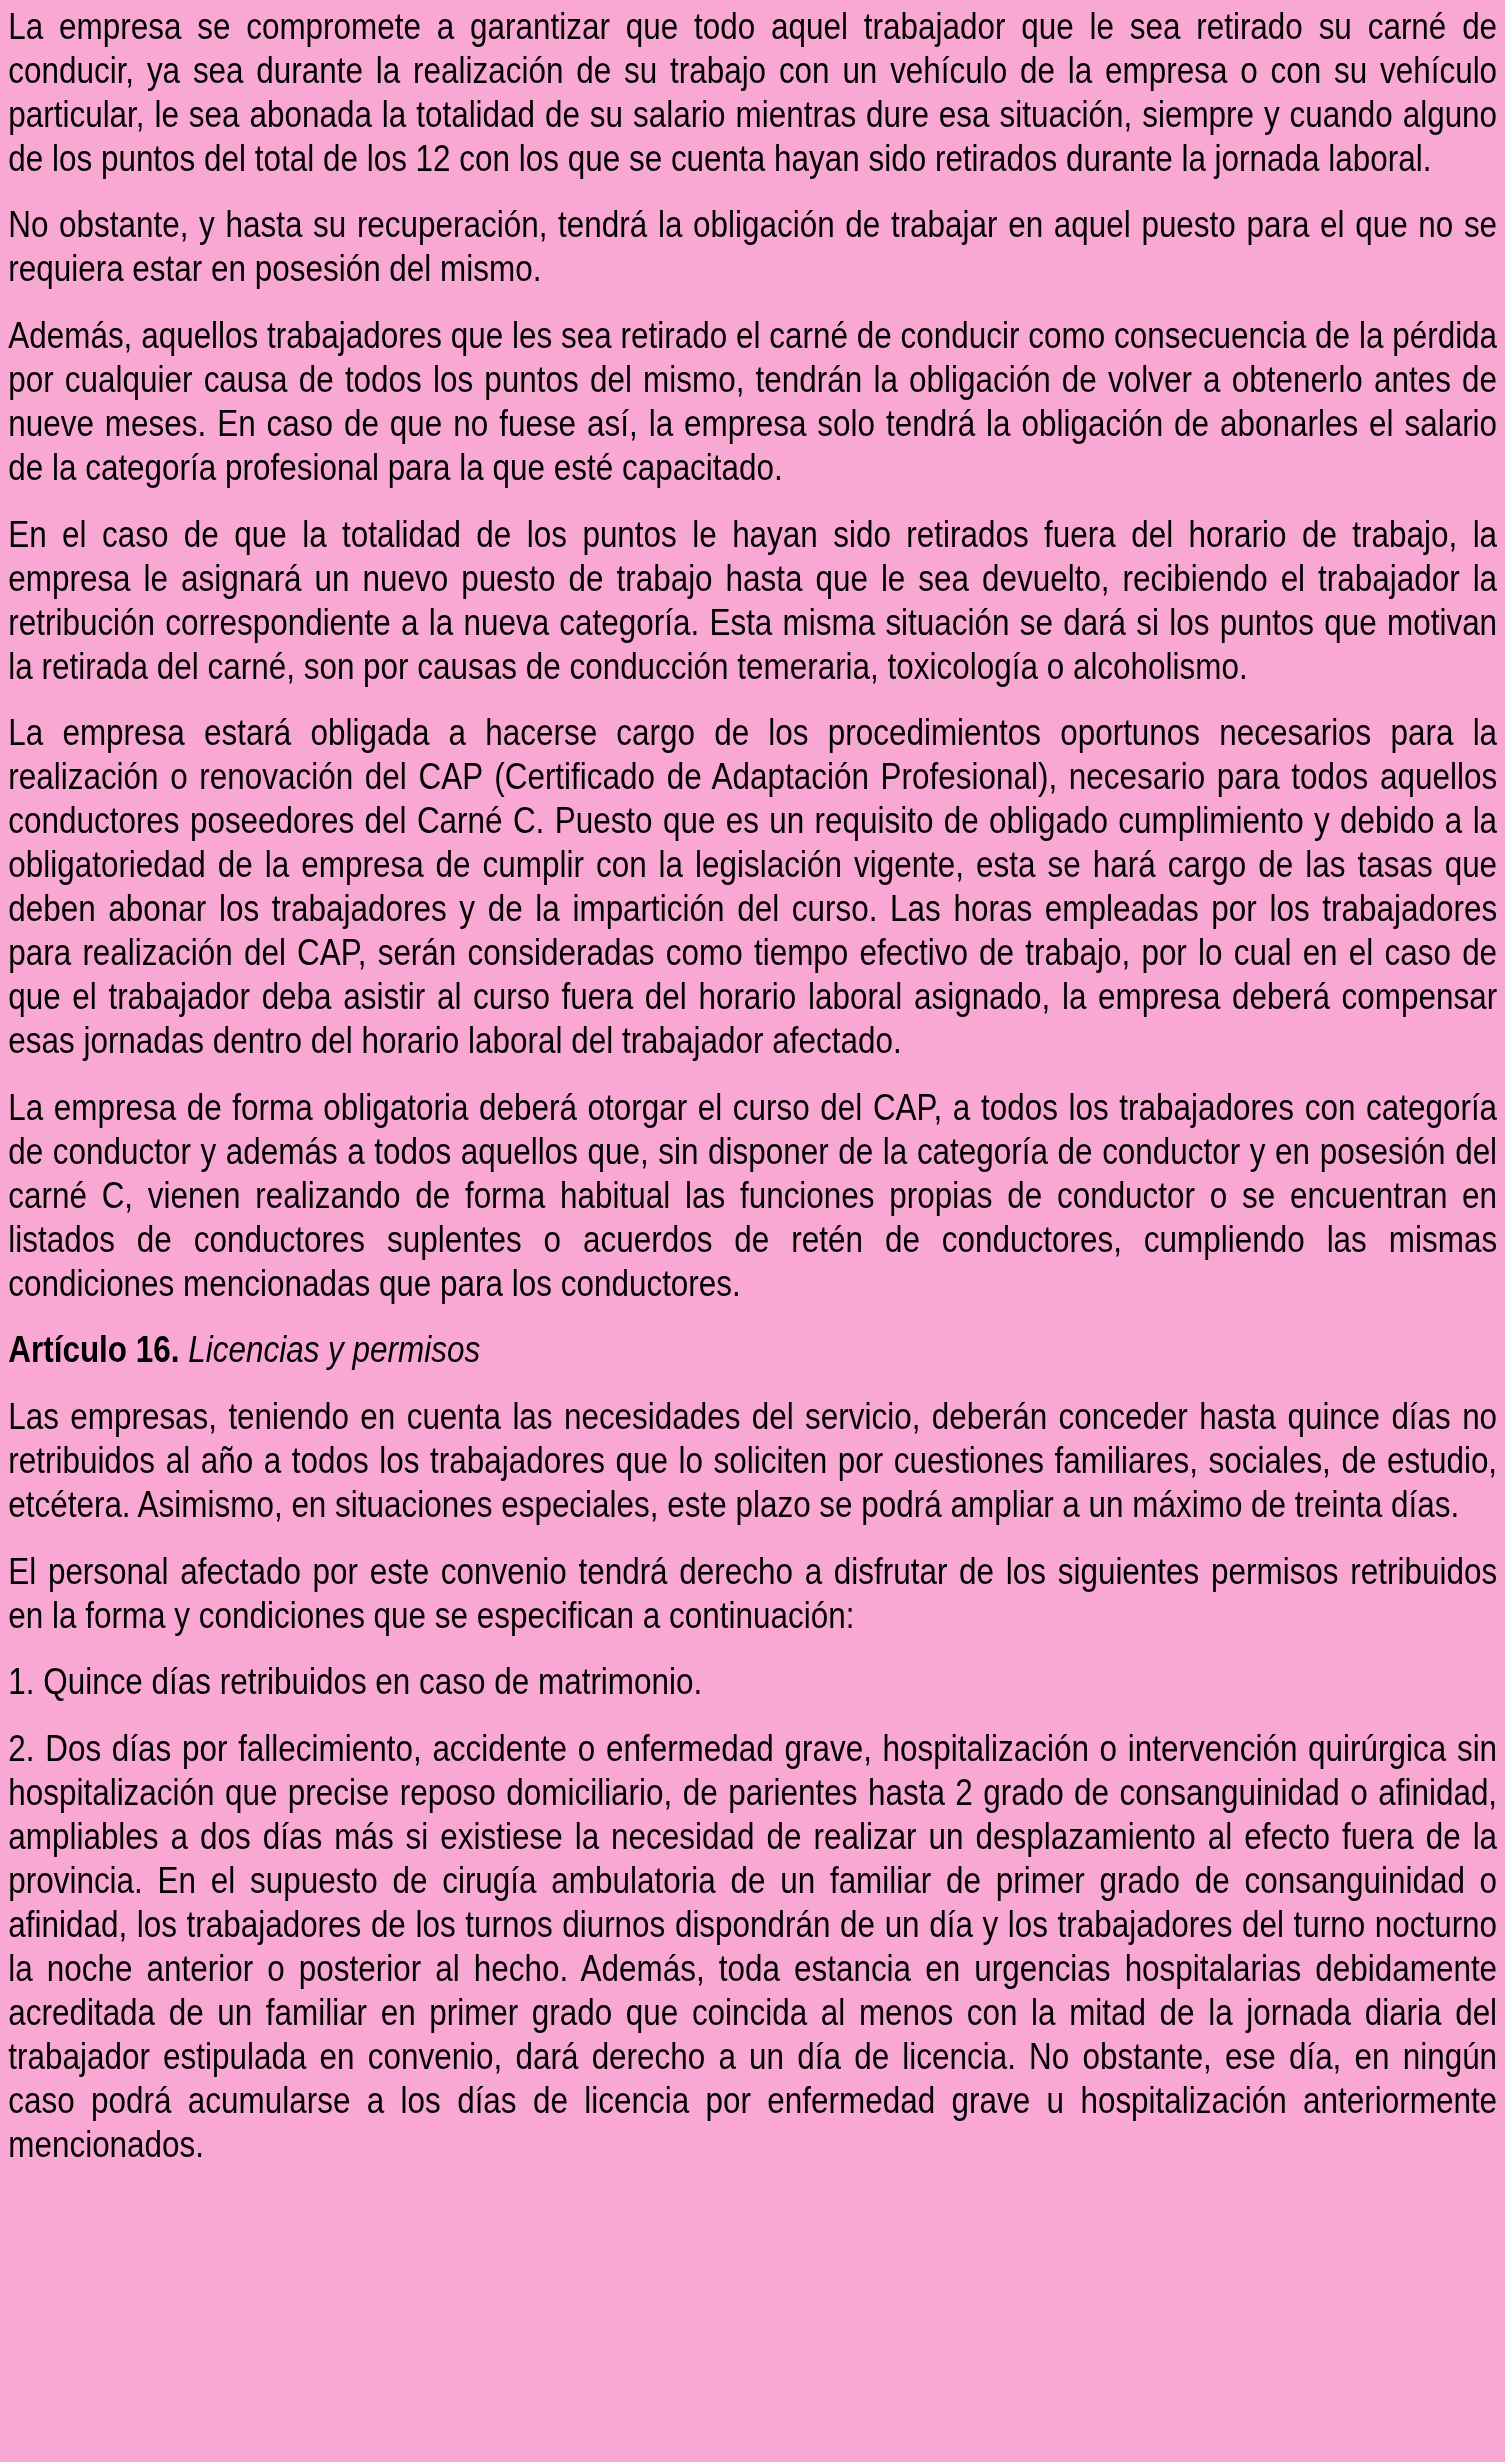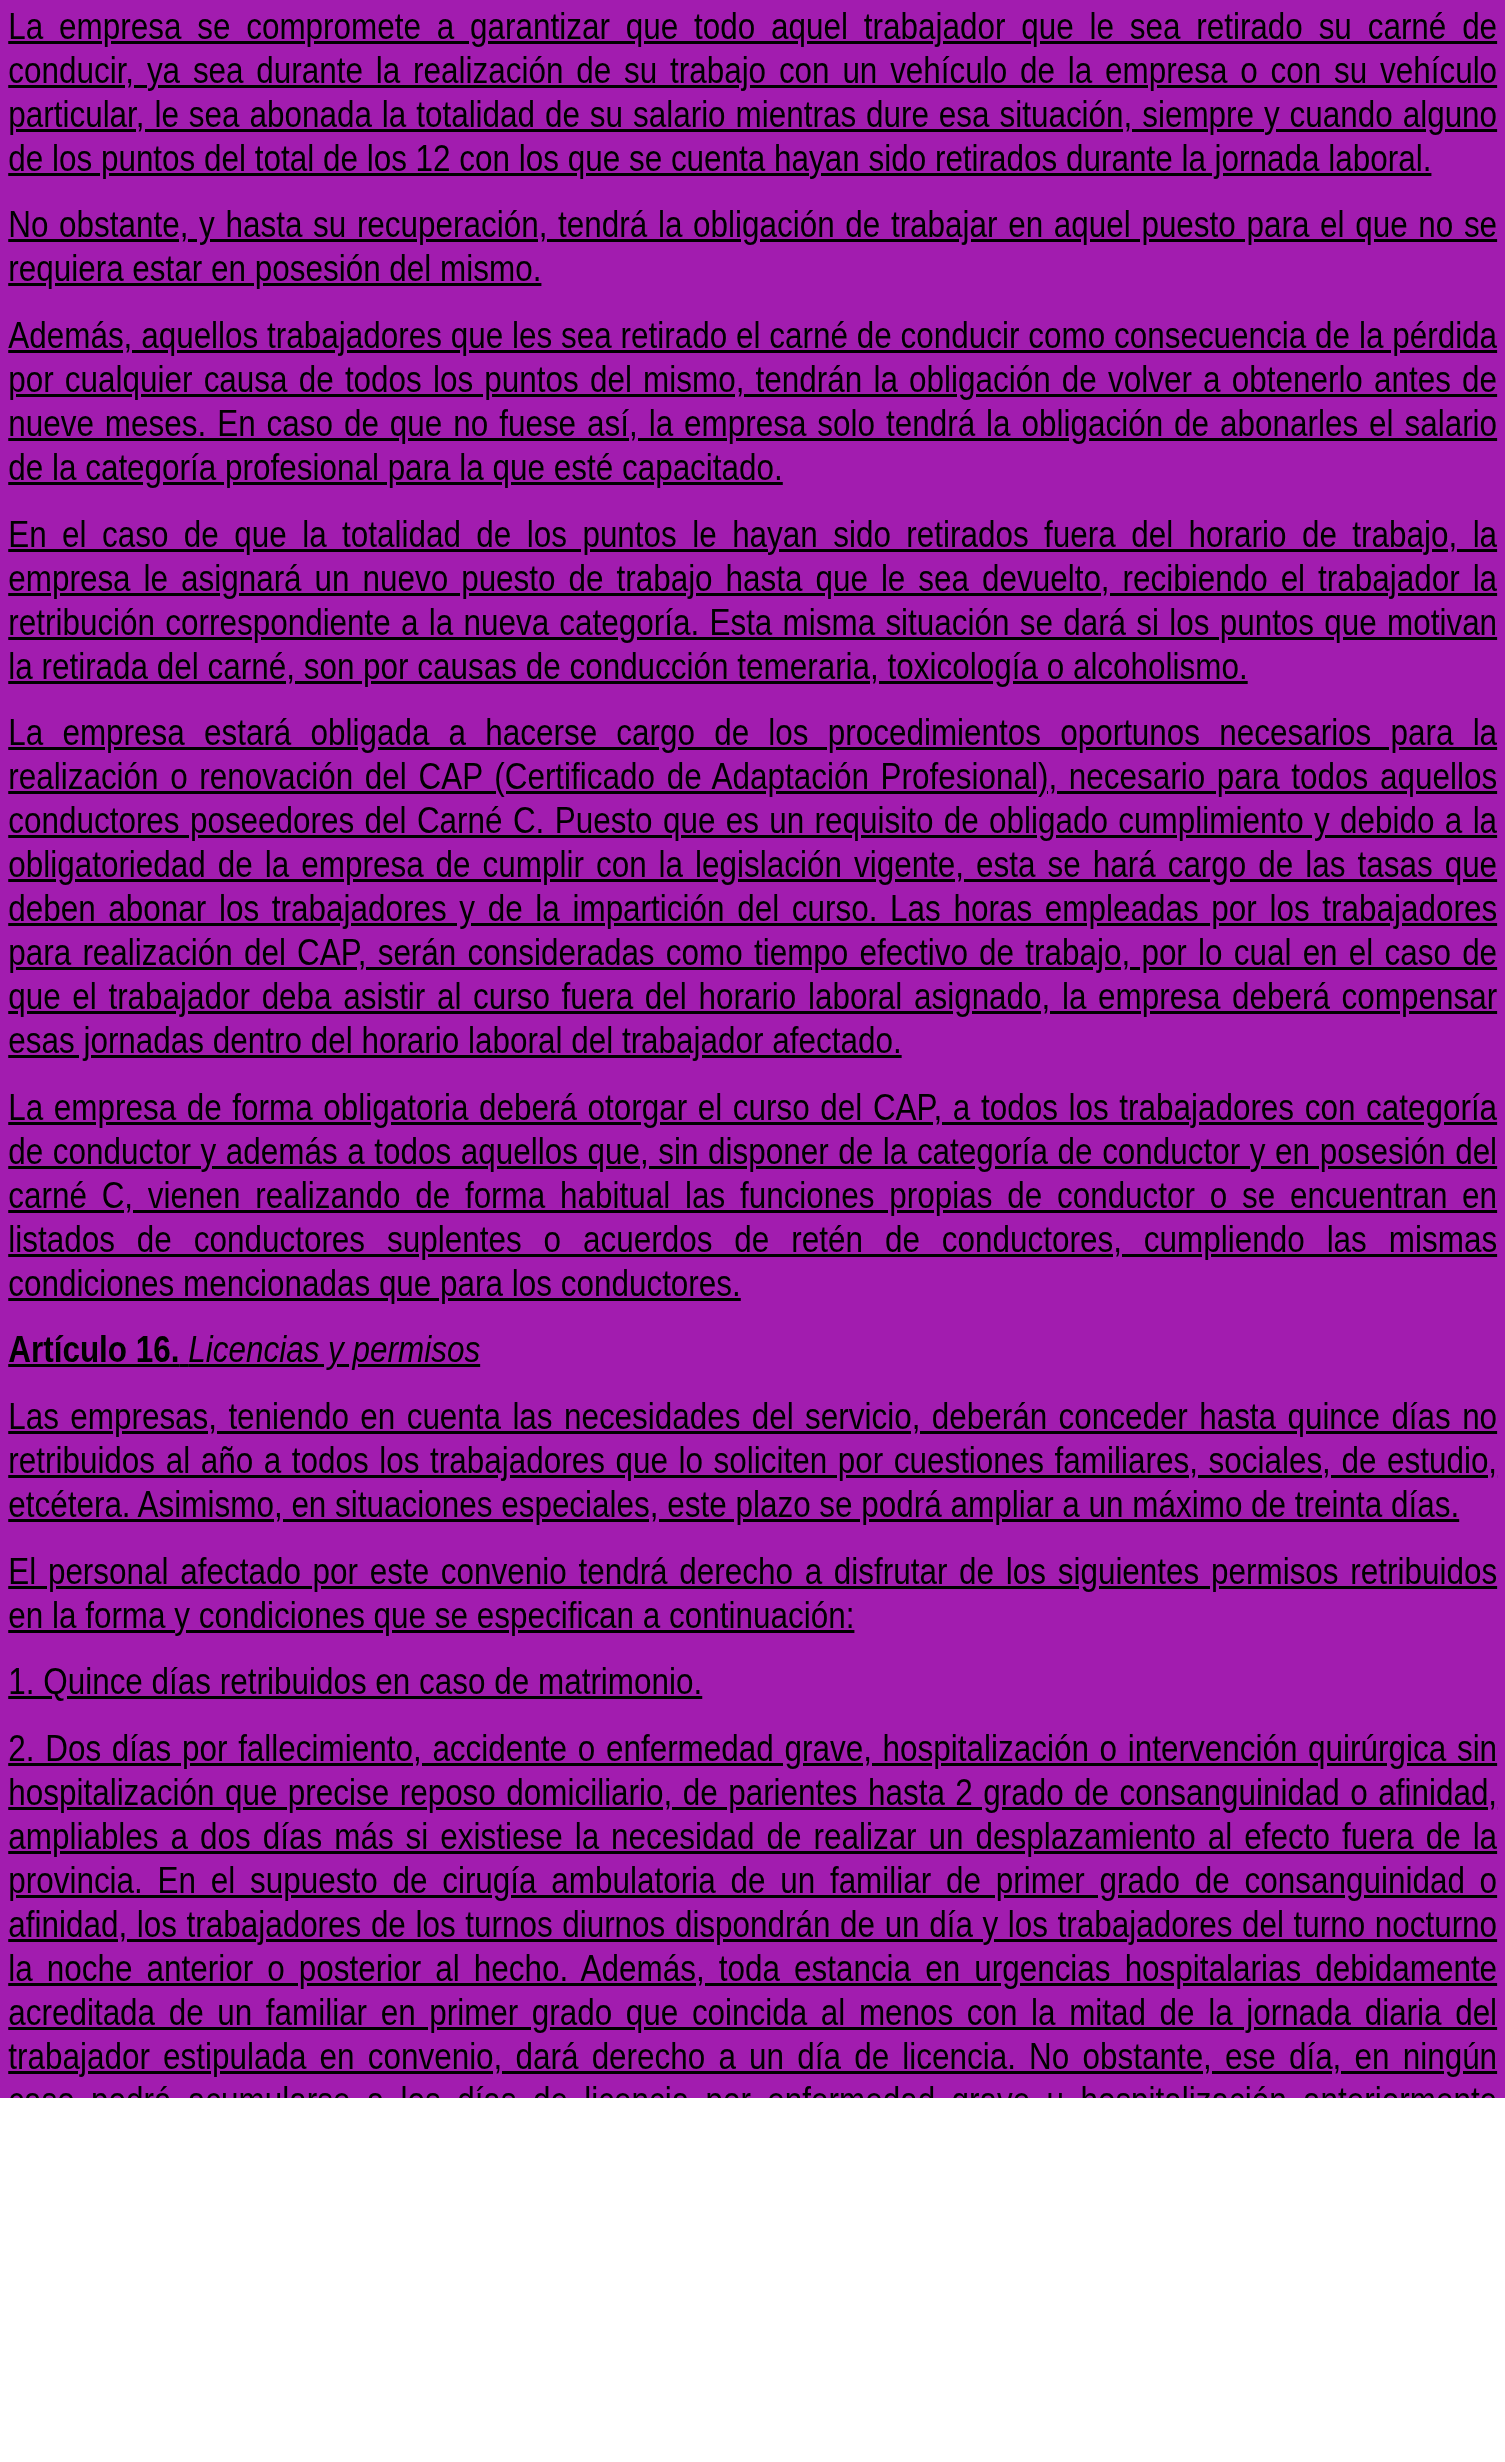--- a/index.html
+++ b/index.html
@@ -2,25 +2,24 @@
 <html lang="es" style="font-size:13px"><head>
 <meta charset="utf-8">
 <style>
   html, body {
     margin: 0;
     padding: 0;
     background: #ffffff;
   }
   .page {
     width: 1505px;
-    height: 2098px;
-    background: #a21caf;
+    height: 2462px;
+    background: #f9a8d4;
     overflow: hidden;
     position: relative;
-    text-decoration: underline;
   }
   
   .text-block {
     width: 1771px;
     transform: scaleX(0.85);
     transform-origin: 0 0;
     box-sizing: border-box;
     padding: 4.8px 9.7px 0 9.7px;
     font-family: "Liberation Sans", "DejaVu Sans", sans-serif;
     font-size: 37px;

